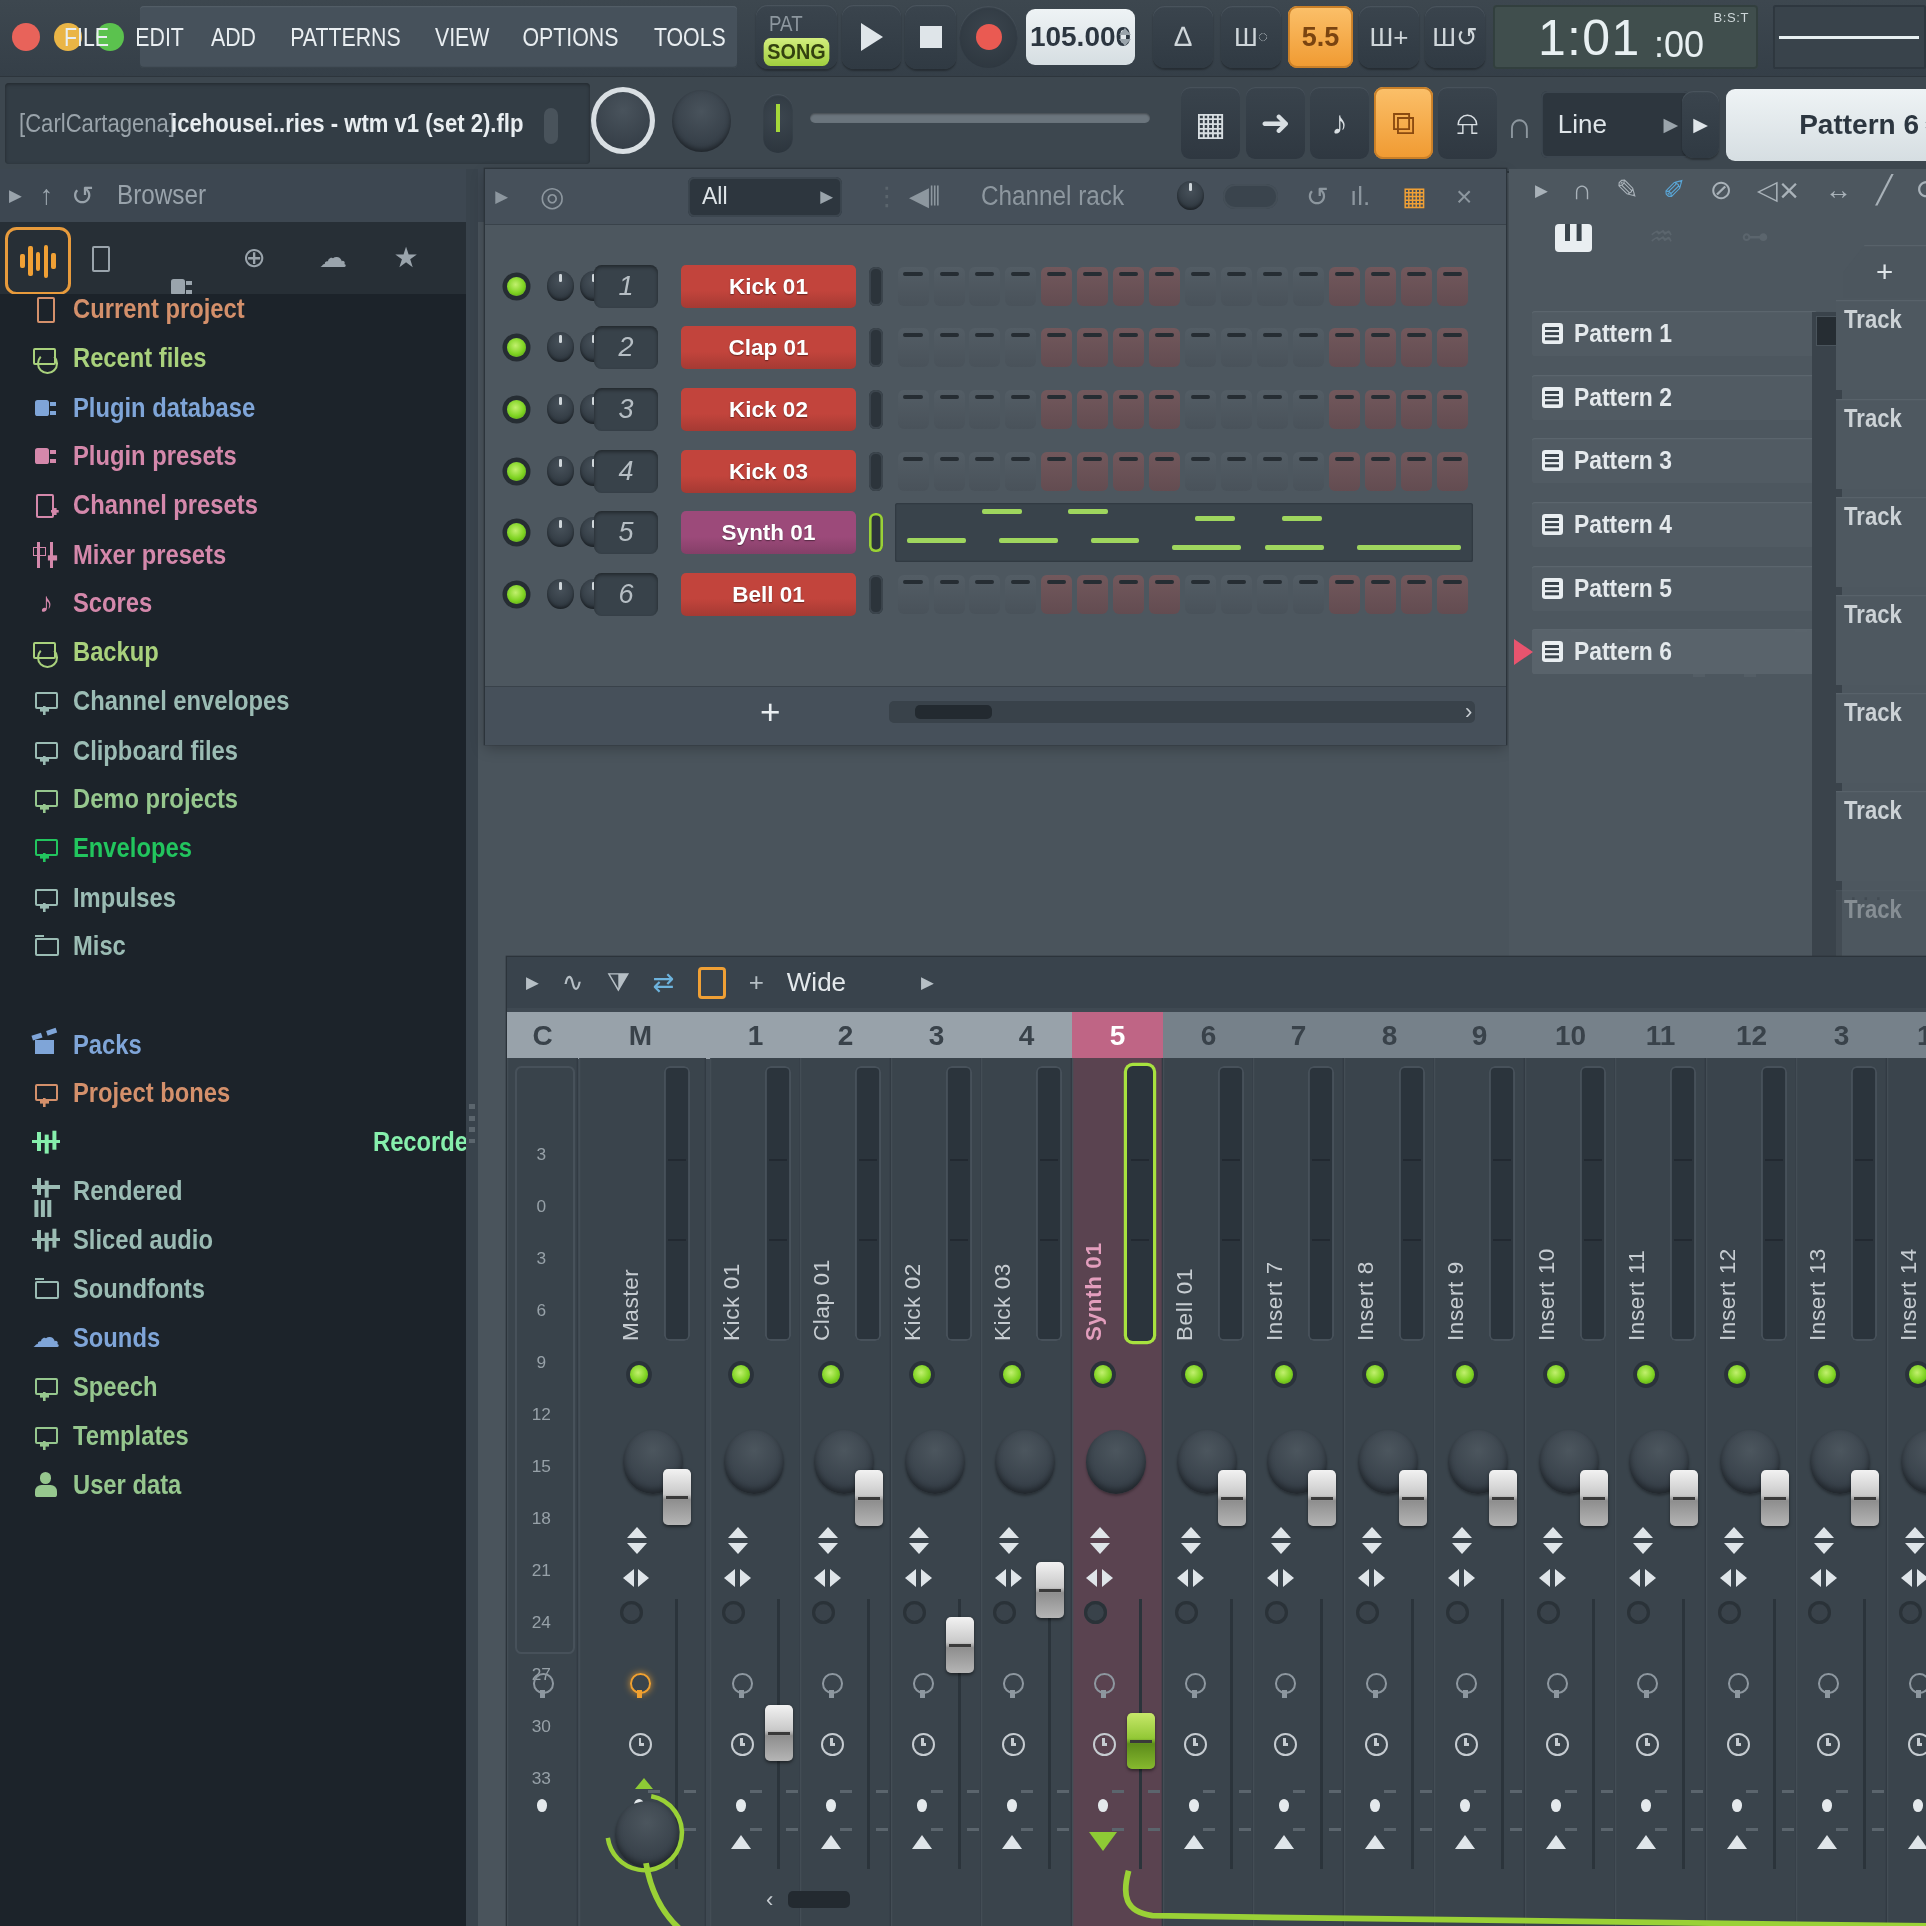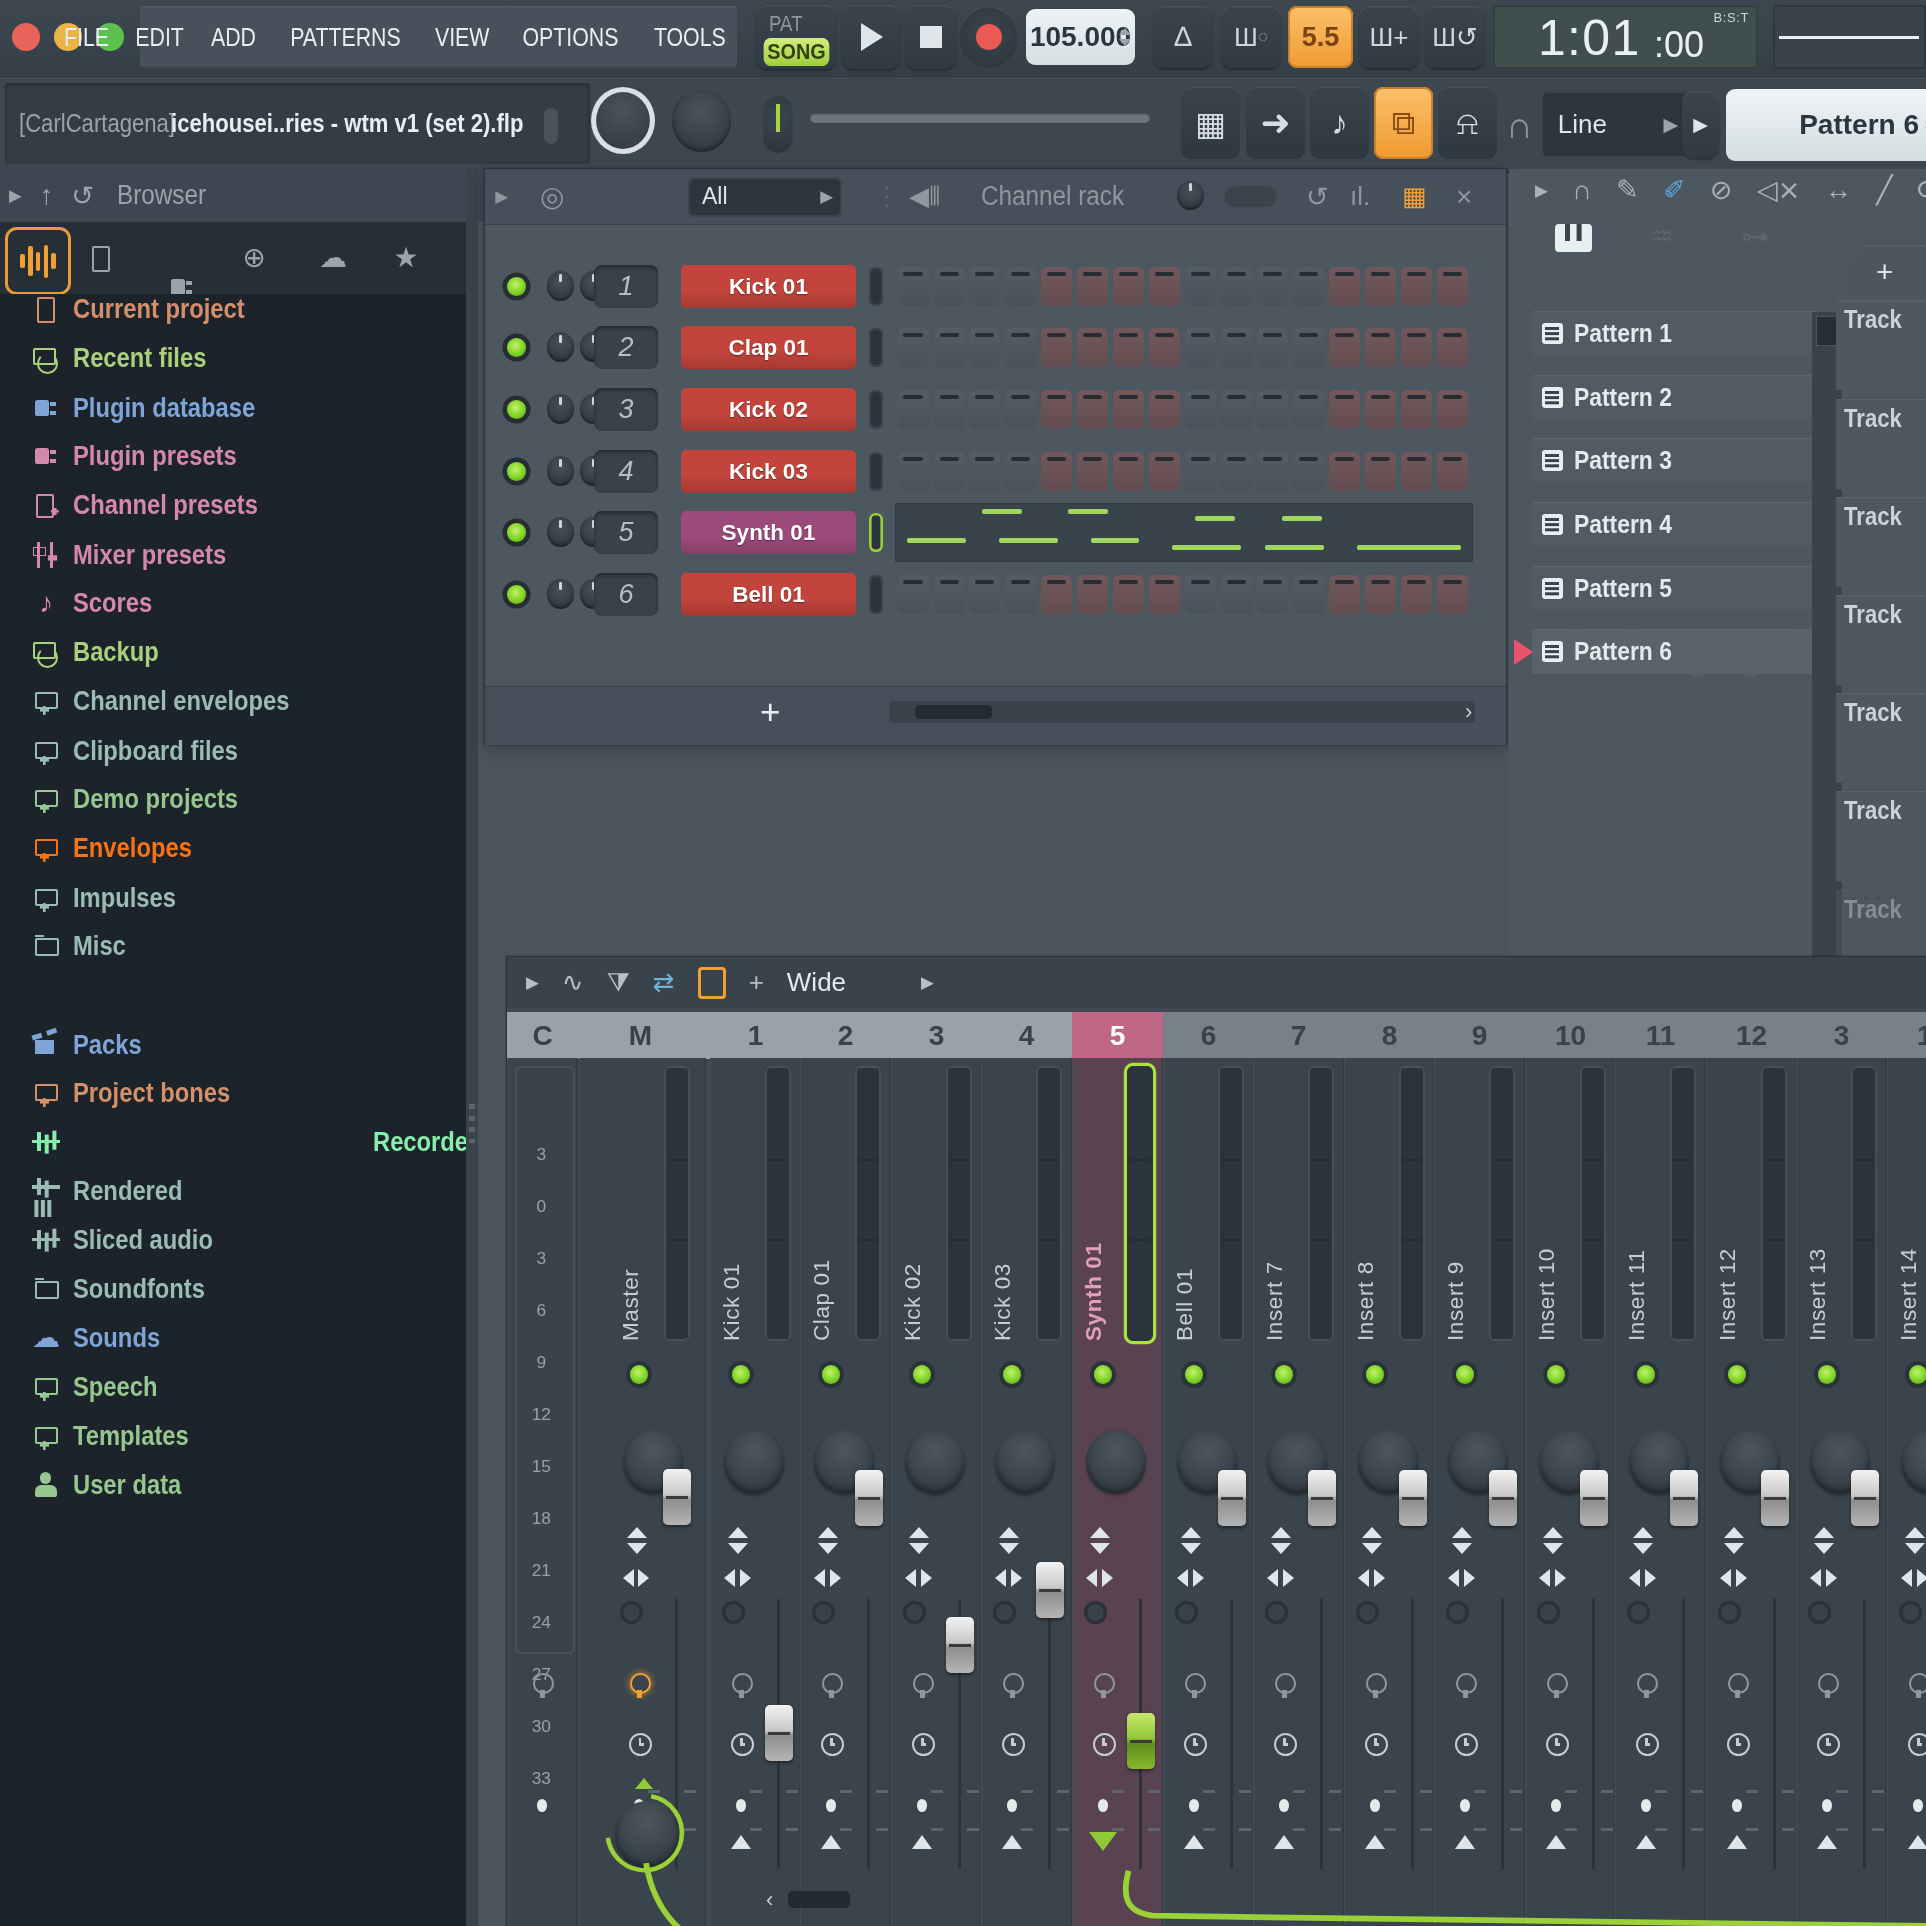--- a/index.html
+++ b/index.html
@@ -332,21 +332,21 @@
           <div class="lbl">Channel envelopes</div>
         </div>
         <div class="b-item abs" style="top: 439px; color: rgb(155, 188, 180);">
           <div class="bic ic-folder-plus"></div>
           <div class="lbl">Clipboard files</div>
         </div>
         <div class="b-item abs" style="top: 487px; color: rgb(150, 199, 142);">
           <div class="bic ic-folder-plus"></div>
           <div class="lbl">Demo projects</div>
         </div>
-        <div class="b-item abs" style="top: 536px; color: #f97316;">
+        <div class="b-item abs" style="top: 536px; color: #22c55e;">
           <div class="bic ic-folder-plus"></div>
           <div class="lbl">Envelopes</div>
         </div>
         <div class="b-item abs" style="top: 586px; color: rgb(155, 188, 180);">
           <div class="bic ic-folder-plus"></div>
           <div class="lbl">Impulses</div>
         </div>
         <div class="b-item abs" style="top: 634px; color: rgb(155, 188, 180);">
           <div class="bic ic-folder"></div>
           <div class="lbl">Misc</div>

